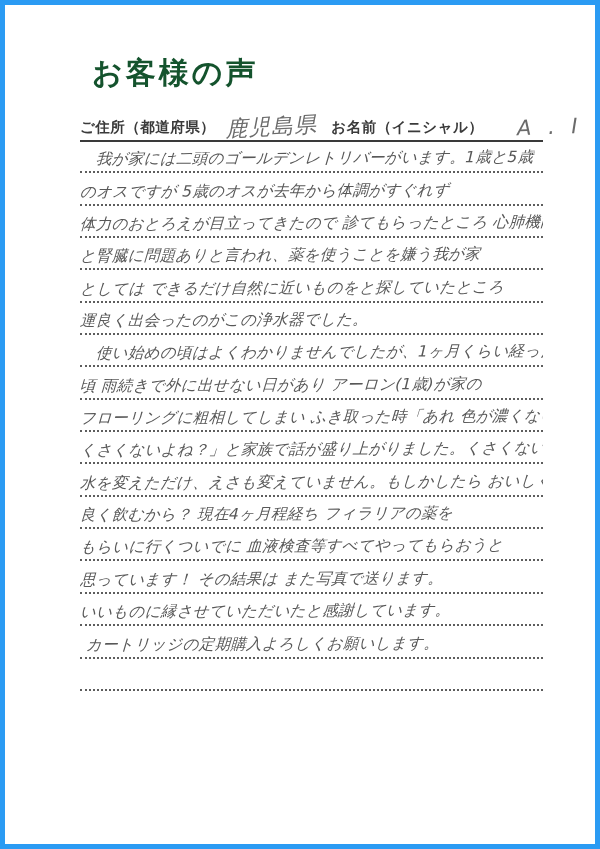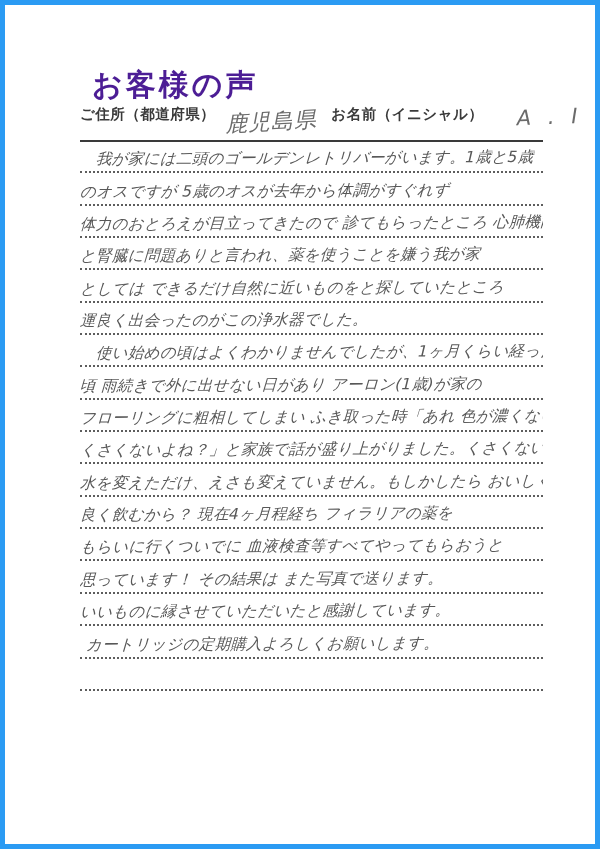--- a/index.html
+++ b/index.html
@@ -13,30 +13,30 @@
     width: 600px; height: 849px;
     background: #ffffff;
     border: 5px solid #2b9bf3;
     overflow: hidden;
   }
   .page-title {
     position: absolute;
     left: 87px; top: 48px;
     font-size: 30px;
     font-weight: bold;
-    color: #4c1d95;
+    color: #14532d;
     letter-spacing: 3px;
-    margin-top: 12px;
   }
   .header-row {
     position: absolute;
     left: 75px; top: 100px;
     width: 463px; height: 37px;
     border-bottom: 2px solid #3a3a3a;
     display: flex;
+    align-items: flex-end;
     white-space: nowrap;
   }
   .field-label {
     font-size: 14.5px;
     font-weight: bold;
     color: #3a3a3a;
     letter-spacing: 0.5px;
     padding-bottom: 3px;
   }
   .hw {

